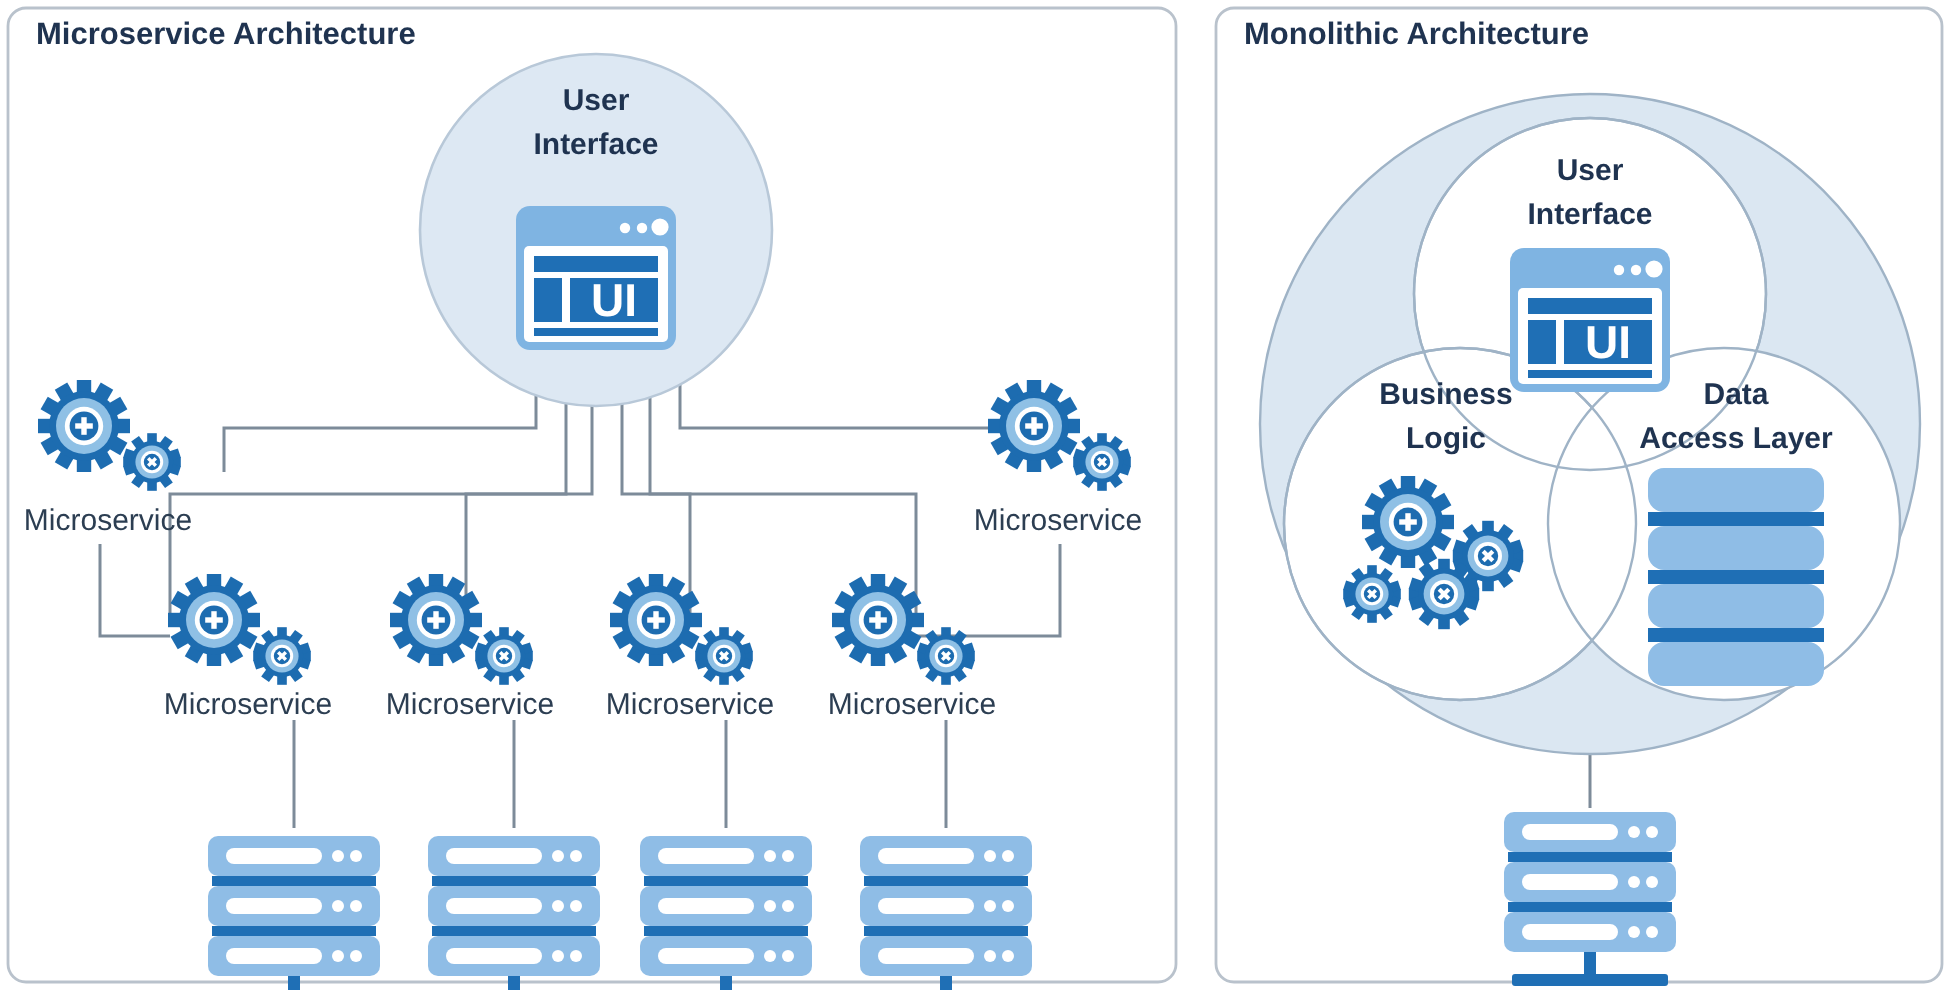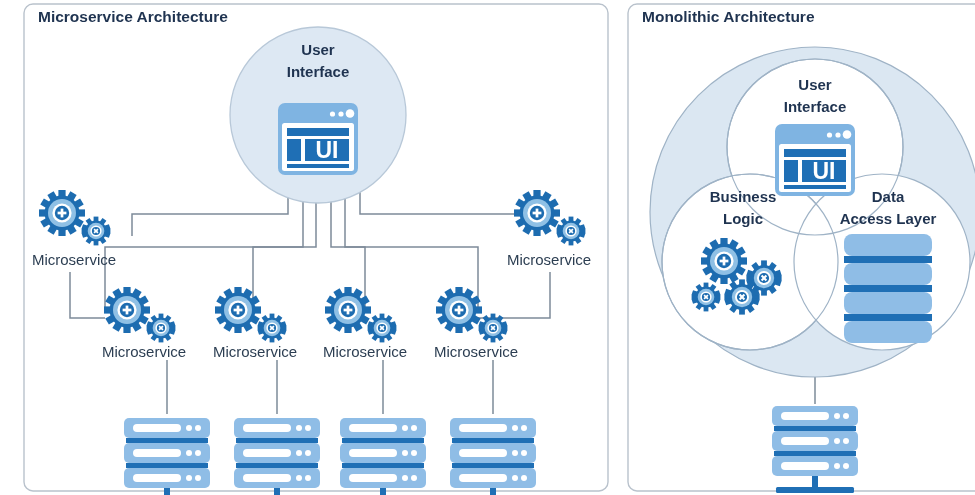--- a/index.html
+++ b/index.html
@@ -1,18 +1,18 @@
 <!DOCTYPE html>
 <html><head>
 <meta charset="utf-8">
 <style>
   html,body{margin:0;padding:0;background:#ffffff;}
   body{width:975px;height:495px;overflow:hidden;
        font-family:"Liberation Sans",sans-serif;}
-  #stage{position:relative;width:806px;height:495px;margin-left:20px;}
+  #stage{position:relative;width:806px;height:495px;}
   svg{display:block;}
   .panel-title{font-size:15.5px;font-weight:bold;fill:#1f3350;
                font-family:"Liberation Sans",sans-serif;}
   .node-title{font-size:15px;font-weight:bold;fill:#1f3350;
               font-family:"Liberation Sans",sans-serif;text-anchor:middle;}
   .ms-label{font-size:15px;fill:#2c3e52;
             font-family:"Liberation Sans",sans-serif;text-anchor:middle;}
   .ui-text{font-size:30px;font-weight:bold;fill:#ffffff;
            font-family:"Liberation Sans",sans-serif;text-anchor:middle;}
 </style>

